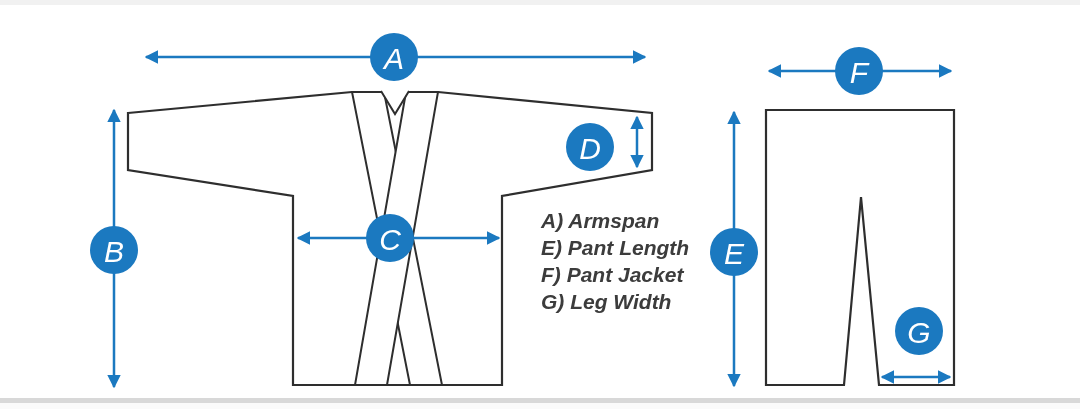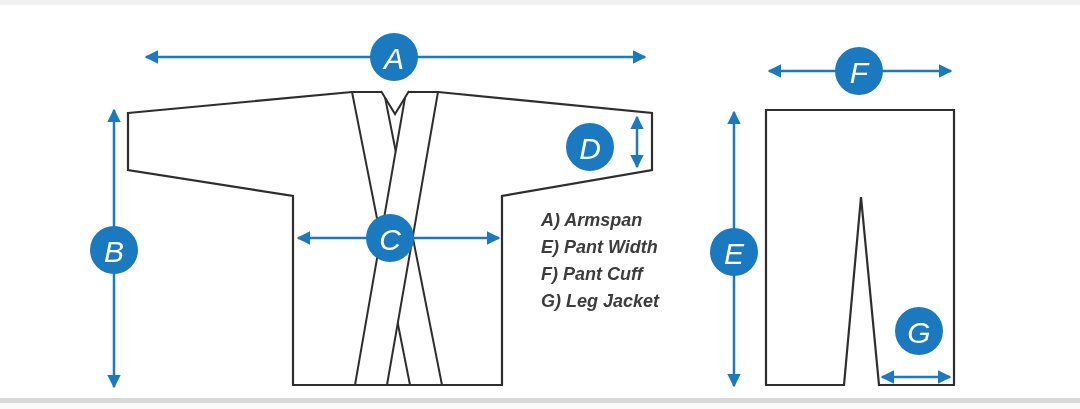--- a/index.html
+++ b/index.html
@@ -23,21 +23,21 @@
     font-size:30px;
     text-anchor:middle;
     dominant-baseline:central;
   }
   #legend{
     position:absolute;
     left:541px;top:207px;
     color:#3c3c3c;
     font-style:italic;
     font-weight:700;
-    font-size:18px;
+    font-size:21px;
     line-height:27px;
     white-space:nowrap;
   }
 </style>
 </head>
 <body>
 
 <div id="stage">
 
   <svg id="diagram-svg" viewBox="0 0 1080 409">
@@ -91,18 +91,18 @@
       <text class="marker-letter" x="859" y="72">F</text>
     </g>
     <g>
       <circle class="marker-circle" cx="919" cy="331" r="24"></circle>
       <text class="marker-letter" x="919" y="332">G</text>
     </g>
   </svg>
 
   <div id="legend">
     <div>A) Armspan</div>
-    <div>E) Pant Width</div>
-    <div>F) Pant Cuff</div>
-    <div>G) Leg Jacket</div>
+    <div>E) Pant Length</div>
+    <div>F) Pant Jacket</div>
+    <div>G) Leg Width</div>
   </div>
 
 </div>
 
 </body></html>

